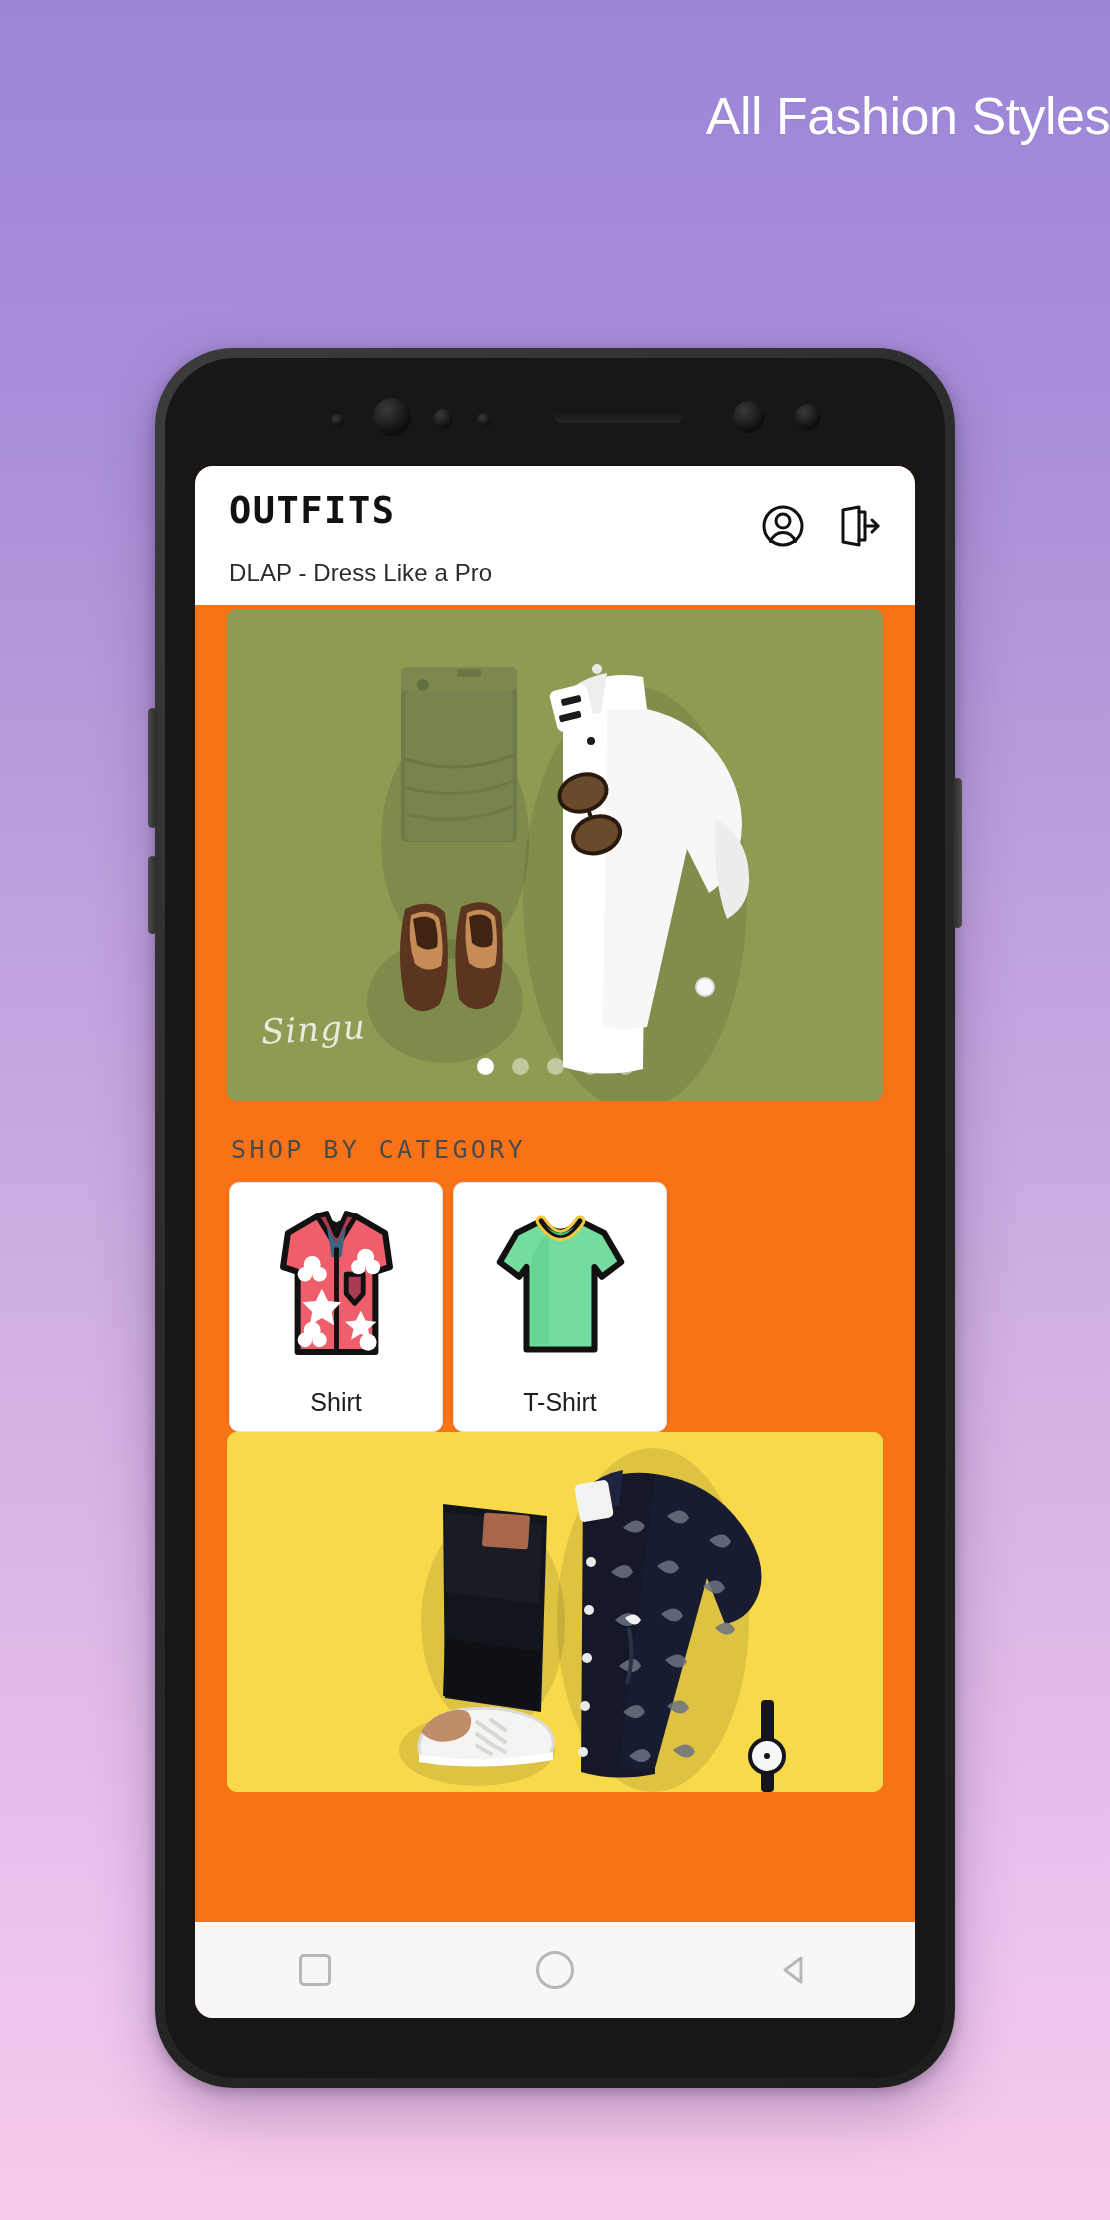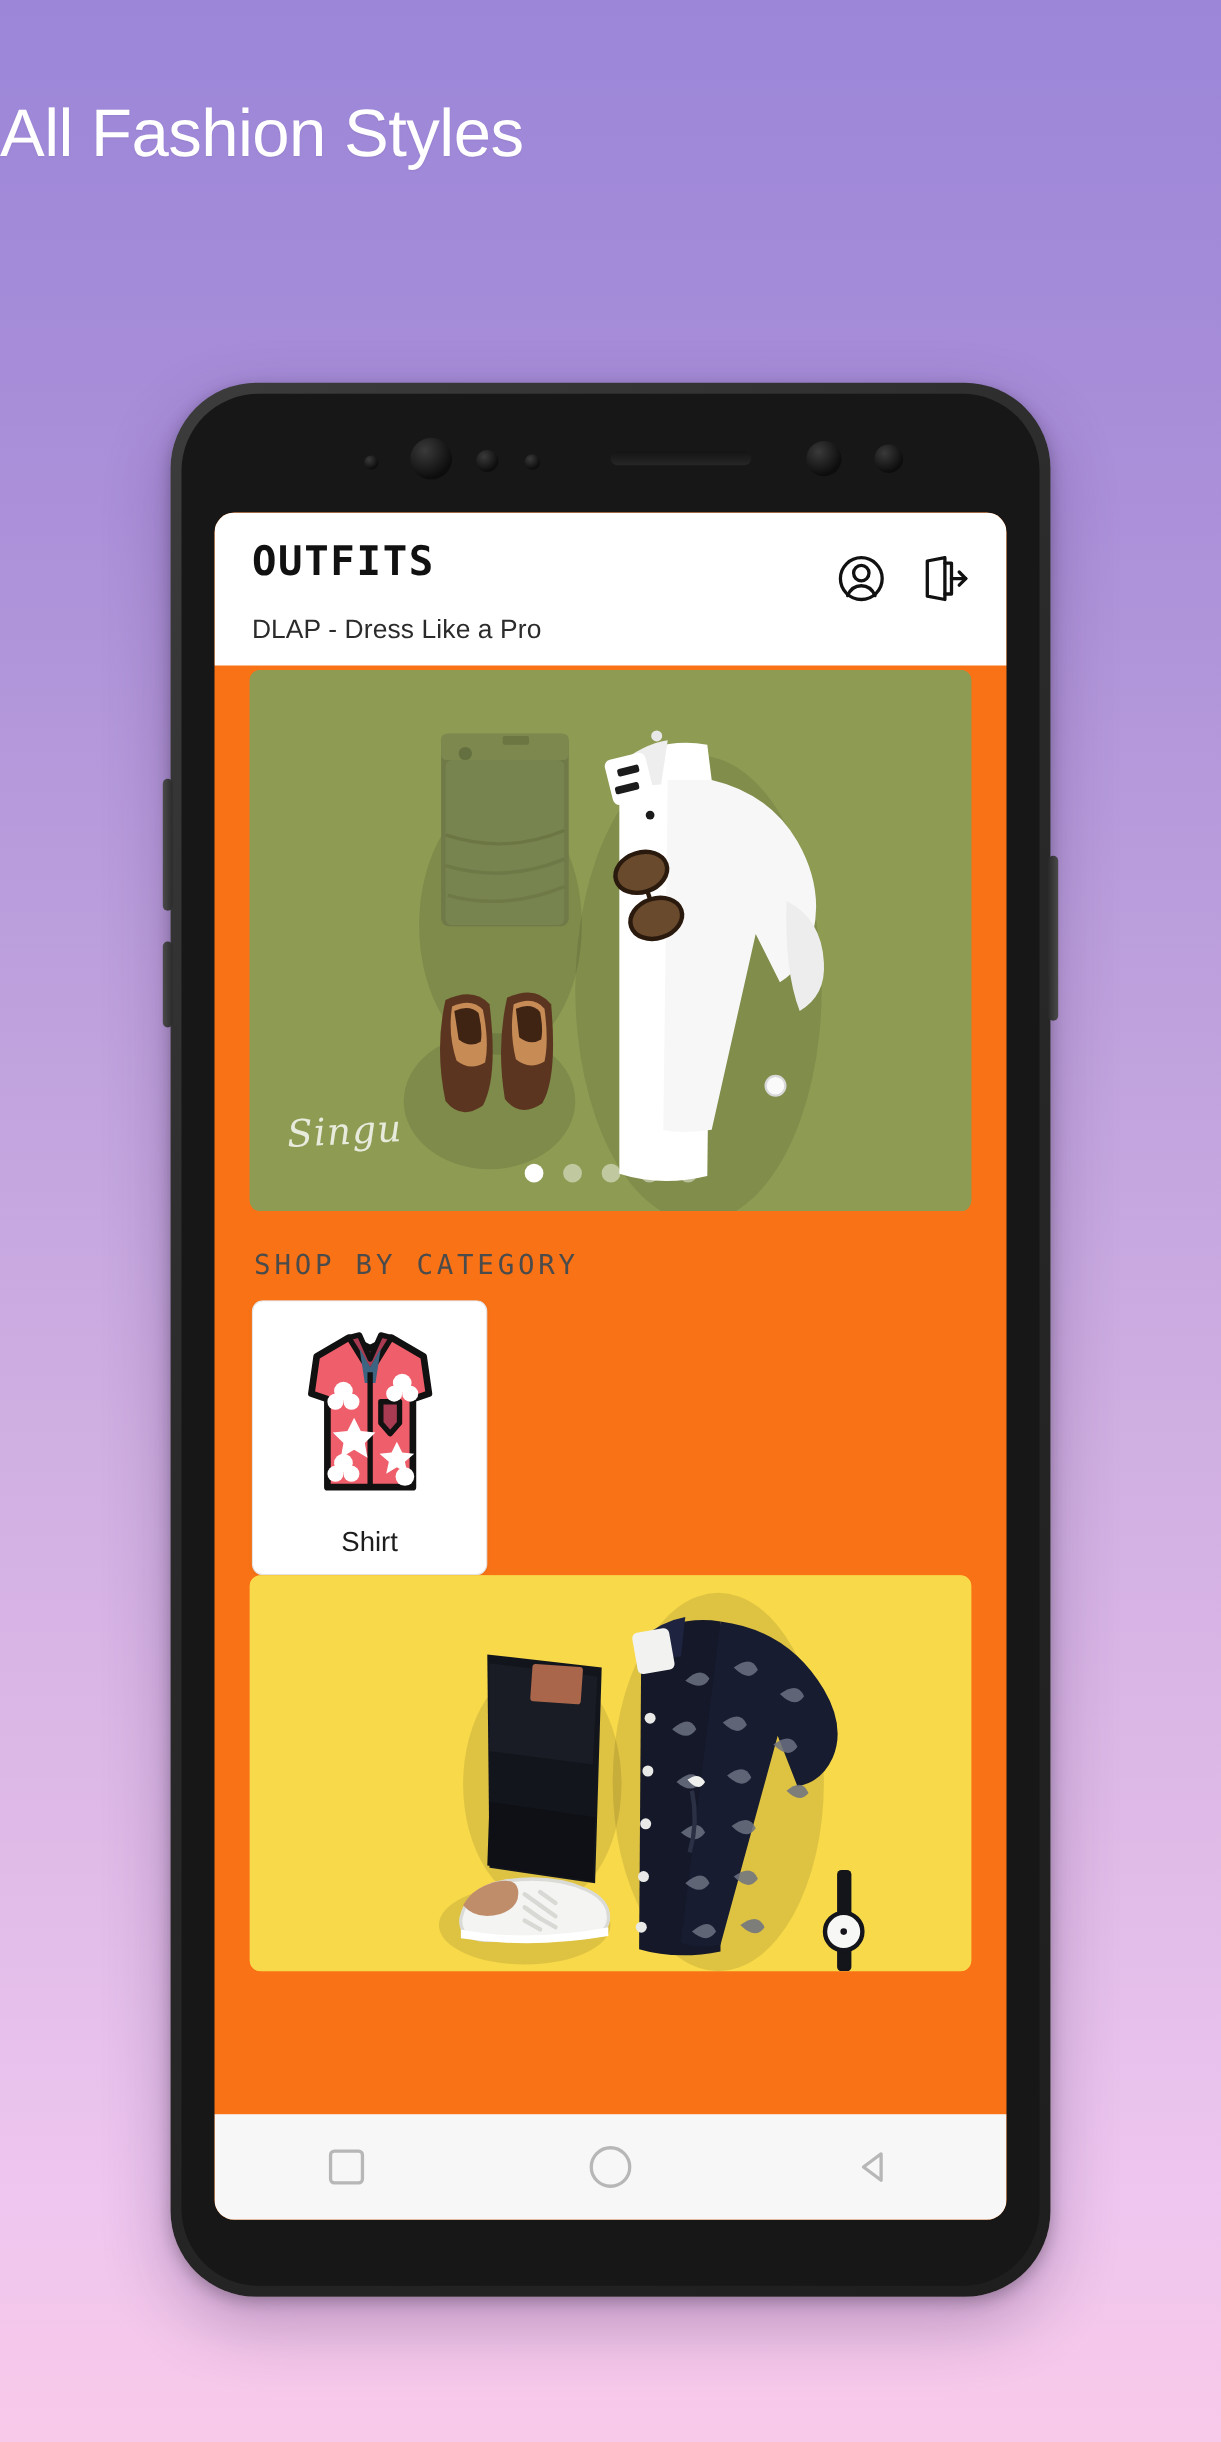--- a/index.html
+++ b/index.html
@@ -5,22 +5,22 @@
   * { margin:0; padding:0; box-sizing:border-box; }
   html,body { width:1110px; height:2220px; }
   body {
     font-family:"Liberation Sans", sans-serif;
     background:linear-gradient(180deg,#9b86d8 0%,#a98ed9 18%,#bb9edc 38%,#cfaee2 58%,#e0bbe8 76%,#eec6ef 90%,#f9c9e9 100%);
     overflow:hidden; position:relative;
   }
 
   
   .headline {
-    width:100%; text-align:left; color:#ffffff;
-    font-size:61px; font-weight:400; letter-spacing:-0.5px;
+    width:100%; text-align:right; color:#ffffff;
+    font-size:52px; font-weight:400; letter-spacing:-0.5px;
     padding-top:88px; line-height:1.1;
     text-shadow:0 1px 2px rgba(0,0,0,.06);
   }
 
   
   .phone-wrap { position:absolute; left:50%; transform:translateX(-50%); top:348px; }
   .phone {
     position:relative; width:800px; height:1740px;
     background:linear-gradient(135deg,#3c3c3c 0%,#2a2a2a 40%,#1e1e1e 100%);
     border-radius:78px;
@@ -256,20 +256,30 @@
               <path d="M48 74 l5 10 l11 1 l-8 8 l2 11 l-10 -6 l-10 6 l2 -11 l-8 -8 l11 -1 Z" fill="#fff"></path>
               <path d="M80 92 l4 8 l9 1 l-7 6 l2 9 l-8 -5 l-8 5 l2 -9 l-7 -6 l9 -1 Z" fill="#fff"></path>
               <circle cx="40" cy="108" r="7" fill="#fff"></circle>
                 <circle cx="34" cy="116" r="6" fill="#fff"></circle>
                 <circle cx="46" cy="116" r="6" fill="#fff"></circle>
               <circle cx="86" cy="118" r="7" fill="#fff"></circle>
             </svg>
             <div class="cat-label">Shirt</div>
           </div>
 
+          <div class="cat-card">
+            <svg class="cat-icon" viewBox="0 0 120 140">
+              <path d="M44 18 L24 28 L10 52 L26 64 L32 56 L32 124 L88 124 L88 56 L94 64 L110 52 L96 28 L76 18 Q60 36 44 18 Z" fill="#72dd9e" stroke="#111" stroke-width="5" stroke-linejoin="round"></path>
+              <path d="M44 18 Q60 42 76 18" fill="none" stroke="#f5c93a" stroke-width="9" stroke-linecap="round"></path>
+              <path d="M44 18 Q60 42 76 18" fill="none" stroke="#111" stroke-width="4" stroke-linecap="round"></path>
+              <path d="M48 22 Q60 38 72 22 Q60 34 48 22 Z" fill="#3fbf7c"></path>
+              <path d="M36 50 q6 -16 14 -22 l0 92 l-14 0 Z" fill="#5ccd8d" opacity=".55"></path>
+            </svg>
+            <div class="cat-label">T-Shirt</div>
+          </div>
 
 
         </div>
 
 
         <div class="prod-banner">
           <svg viewBox="0 0 700 360" width="100%" height="100%" preserveAspectRatio="xMidYMid slice">
             <rect width="700" height="360" fill="#f8d94a"></rect>
 
             <g>

